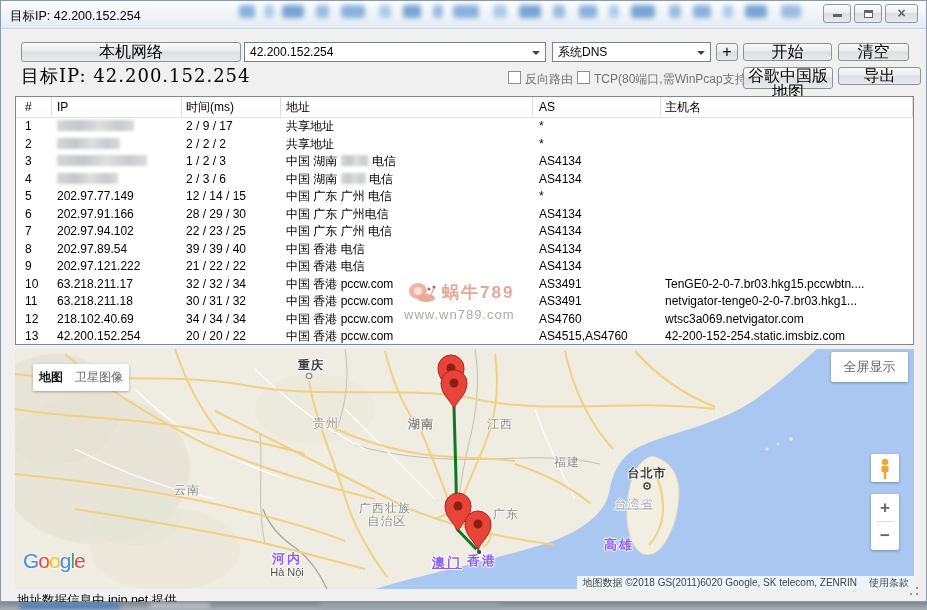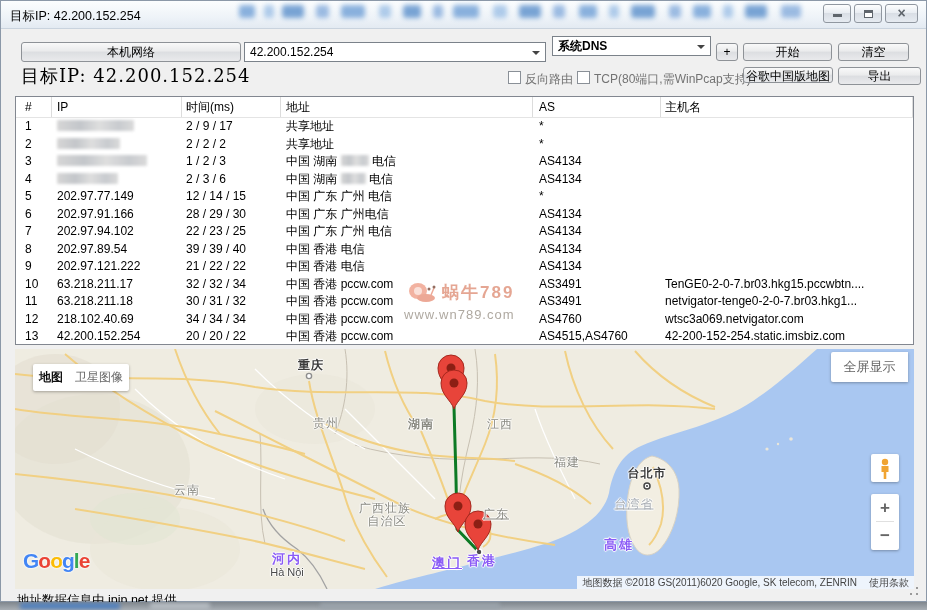--- a/index.html
+++ b/index.html
@@ -14,21 +14,21 @@
   .winbtns { position:absolute; right:8px; top:3px; display:flex; gap:3px; }
   .winbtn { width:28px; height:19px; border:1px solid #9097a0; border-radius:3px;
     background:linear-gradient(#fdfefe,#e9edf2 45%,#d9dee5 50%,#e6ebf1); position:relative; }
   .winbtn.close { width:33px; }
   .glyph-min { position:absolute; left:9px; bottom:5px; width:9px; height:3px; background:#5f656c; }
   .glyph-max { position:absolute; left:9px; top:5px; width:9px; height:8px; border:1px solid #5f656c; border-top:3px solid #5f656c; background:#fff; }
   .glyph-close { position:absolute; left:0; top:0; width:100%; text-align:center; font-size:14px; font-weight:bold; color:#5f656c; line-height:17px; }
   
   .btn { position:absolute; height:20px; border:1px solid #8e9297; border-radius:3px;
     background:linear-gradient(#f9f9f9,#eaebec 45%,#dcdee1 50%,#e9eaec);
-    font-size:12px; color:#000; text-align:center; line-height:18px; }
+    font-size:16px; color:#000; text-align:center; line-height:18px; }
   .combo { position:absolute; height:20px; background:#fff; border:1px solid #7b828a; font-size:12px;
     line-height:18px; padding-left:5px; color:#000; }
   .combo .arrow { position:absolute; right:5px; top:8px; width:0; height:0;
     border-left:4px solid transparent; border-right:4px solid transparent; border-top:4px solid #444; }
   #target-big-label { position:absolute; left:20px; top:63px; font-size:18px; color:#000;
     font-family:"DejaVu Serif", serif; letter-spacing:1px; }
   .cb-box { position:absolute; width:13px; height:13px; background:#fff; border:1px solid #8a9097; }
   .cb-label { position:absolute; font-size:12px; color:#737373; white-space:nowrap; }
   
   #trace-table { position:absolute; left:14px; top:95px; width:899px; height:249px;
@@ -62,21 +62,21 @@
   #map-type .sel { color:#111; font-weight:bold; } #map-type .unsel { color:#676767; }
   #fullscreen-btn { position:absolute; left:816px; top:3px; width:77px; height:30px; background:#fff;
     border-radius:2px 0 0 2px; box-shadow:0 1px 3px rgba(0,0,0,.3); font-size:13px; color:#666;
     text-align:center; line-height:30px; }
   #pegman { position:absolute; left:856px; top:105px; width:28px; height:28px; background:#fff;
     border-radius:2px; box-shadow:0 1px 3px rgba(0,0,0,.3); }
   #zoomctl { position:absolute; left:856px; top:145px; width:28px; height:56px; background:#fff;
     border-radius:2px; box-shadow:0 1px 3px rgba(0,0,0,.3); }
   .zbtn { width:100%; height:27px; text-align:center; font-size:17px; font-weight:bold; color:#666; line-height:27px; }
   #zoom-divider { width:18px; height:1px; background:#e0e0e0; margin:0 auto; }
-  #google-logo { position:absolute; left:8px; top:200px; font-size:21px; font-weight:bold; letter-spacing:-1px;
+  #google-logo { position:absolute; left:8px; top:200px; font-size:21px; font-weight:normal; letter-spacing:-1px;
     text-shadow:0 0 2px #fff,0 0 3px #fff; }
   #map-attrib { position:absolute; right:0; bottom:0; height:13px; background:rgba(255,255,255,.8);
     font-size:10px; color:#444; display:flex; align-items:center; padding:0 5px; gap:12px; }
   
   #statusbar-text { position:absolute; left:16px; top:591px; font-size:12.5px; color:#000; }
   #resize-grip { position:absolute; right:7px; bottom:5px; width:10px; height:10px;
     background:radial-gradient(circle at 8px 2px,#9a9a9a 1px,transparent 1.4px),
                radial-gradient(circle at 8px 8px,#9a9a9a 1px,transparent 1.4px),
                radial-gradient(circle at 2px 8px,#9a9a9a 1px,transparent 1.4px); }
   #taskbar-strip { position:absolute; left:0; top:602px; width:927px; height:8px;
@@ -121,34 +121,34 @@
           <span class="glyph-close">×</span>
         </div>
     </div>
   </div>
 
   <div class="btn" style="left:20px;top:41px;width:220px;">本机网络</div>
   <div class="combo" style="left:243px;top:41px;width:302px;">
     <span>42.200.152.254</span>
     <span class="arrow"></span>
   </div>
-  <div class="combo" style="left:551px;top:35px;width:159px;font-weight:bold;">
+  <div class="combo" style="left:551px;top:41px;width:159px;">
     <span>系统DNS</span>
     <span class="arrow"></span>
   </div>
   <div class="btn" style="left:715px;top:42px;width:22px;height:18px;line-height:16px;">+</div>
   <div class="btn" style="left:742px;top:42px;width:89px;height:18px;line-height:16px;">开始</div>
   <div class="btn" style="left:837px;top:42px;width:71px;height:18px;line-height:16px;">清空</div>
 
   <div id="target-big-label">目标IP: 42.200.152.254</div>
   <span class="cb-box" style="left:507px;top:70px;"></span>
   <span class="cb-label" style="left:524px;top:70px;">反向路由</span>
   <span class="cb-box" style="left:576px;top:70px;"></span>
   <span class="cb-label" style="left:593px;top:70px;">TCP(80端口,需WinPcap支持)</span>
-  <div class="btn" style="left:742px;top:66px;width:90px;height:16px;line-height:16px;">谷歌中国版地图</div>
+  <div class="btn" style="left:742px;top:66px;width:90px;height:22px;line-height:16px;">谷歌中国版地图</div>
   <div class="btn" style="left:837px;top:66px;width:83px;height:18px;line-height:16px;">导出</div>
 
   <div id="trace-table">
     <div class="thead">
       <div class="tcell c-num">#</div>
       <div class="tcell c-ip">IP</div>
       <div class="tcell c-time">时间(ms)</div>
       <div class="tcell c-addr">地址</div>
       <div class="tcell c-as">AS</div>
       <div class="tcell c-host">主机名</div>
@@ -353,21 +353,21 @@
     </svg>
     <div id="map-labels">
         <span class="mlabel city" style="left: 296px; top: 16px;">重庆</span>
         <span class="mlabel prov" style="left: 311px; top: 74px;">贵州</span>
         <span class="mlabel prov" style="left: 406px; top: 75px; font-weight: bold;">湖南</span>
         <span class="mlabel prov" style="left: 485px; top: 75px;">江西</span>
         <span class="mlabel prov" style="left: 552px; top: 113px;">福建</span>
         <span class="mlabel prov" style="left: 172px; top: 141px;">云南</span>
         <span class="mlabel prov" style="left: 370px; top: 159px;">广西壮族</span>
         <span class="mlabel prov" style="left: 372px; top: 172px;">自治区</span>
-        <span class="mlabel prov" style="left: 481px; top: 165px; text-decoration: underline;">广东</span>
+        <span class="mlabel prov" style="left: 491px; top: 165px;">广东</span>
         <span class="mlabel city" style="left: 632px; top: 124px;">台北市</span>
         <span class="mlabel prov-light" style="left: 619px; top: 155px; text-decoration: underline;">台湾省</span>
         <span class="mlabel city-big" style="left: 604px; top: 196px;">高雄</span>
         <span class="mlabel city-big" style="left: 272px; top: 210px;">河内</span>
         <span class="mlabel city-sub" style="left: 272px; top: 223px;">Hà Nội</span>
         <span class="mlabel city-big" style="left: 432px; top: 214px; text-decoration: underline;">澳门</span>
         <span class="mlabel city-big" style="left: 467px; top: 212px;">香港</span>
       </div>
     <div id="fullscreen-btn">全屏显示</div>
     <div id="map-type">

